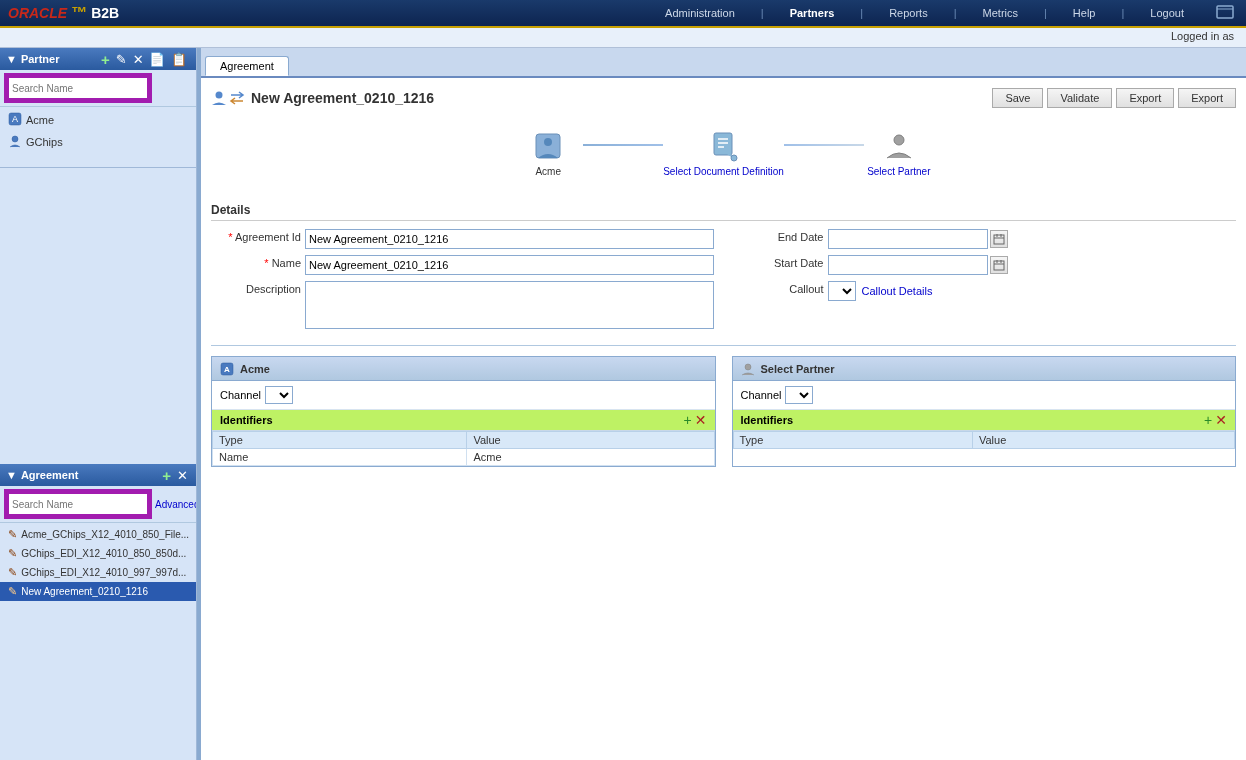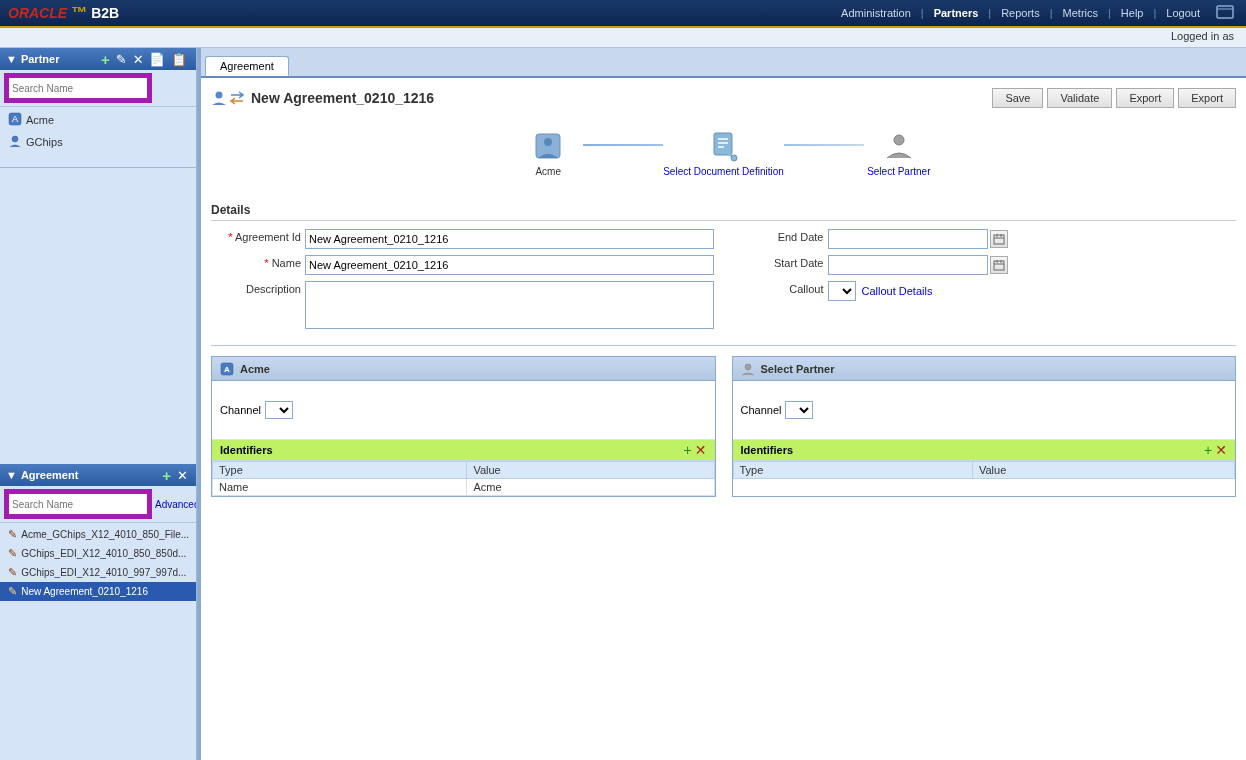--- a/index.html
+++ b/index.html
@@ -27,21 +27,21 @@
       font-style: italic;
     }
     #top-nav .logo .b2b-text {
       color: white;
       font-size: 14px;
       font-weight: bold;
     }
     #top-nav .nav-links {
       display: flex;
       align-items: center;
-      gap: 2px;
+      gap: 18px;
       color: #cdd8e8;
       font-size: 11px;
     }
     #top-nav .nav-links span { cursor: pointer; padding: 2px 4px; }
     #top-nav .nav-links .active { color: white; font-weight: bold; }
     #top-nav .nav-links .sep { color: #6a8ab5; }
 
     
     #logged-in-bar {
       background: #e8f0fa;
@@ -404,21 +404,21 @@
       display: flex;
       align-items: center;
       gap: 6px;
       font-size: 11px;
       font-weight: bold;
       color: #333;
       height: 24px;
     }
 
     .panel-channel-row {
-      padding: 20px 8px;
+      padding: 5px 8px;
       display: flex;
       align-items: center;
       gap: 4px;
       font-size: 11px;
       border-bottom: 1px solid #d8e4f0;
     }
     .channel-select {
       width: 28px;
       height: 18px;
       border: 1px solid #8aaad0;

